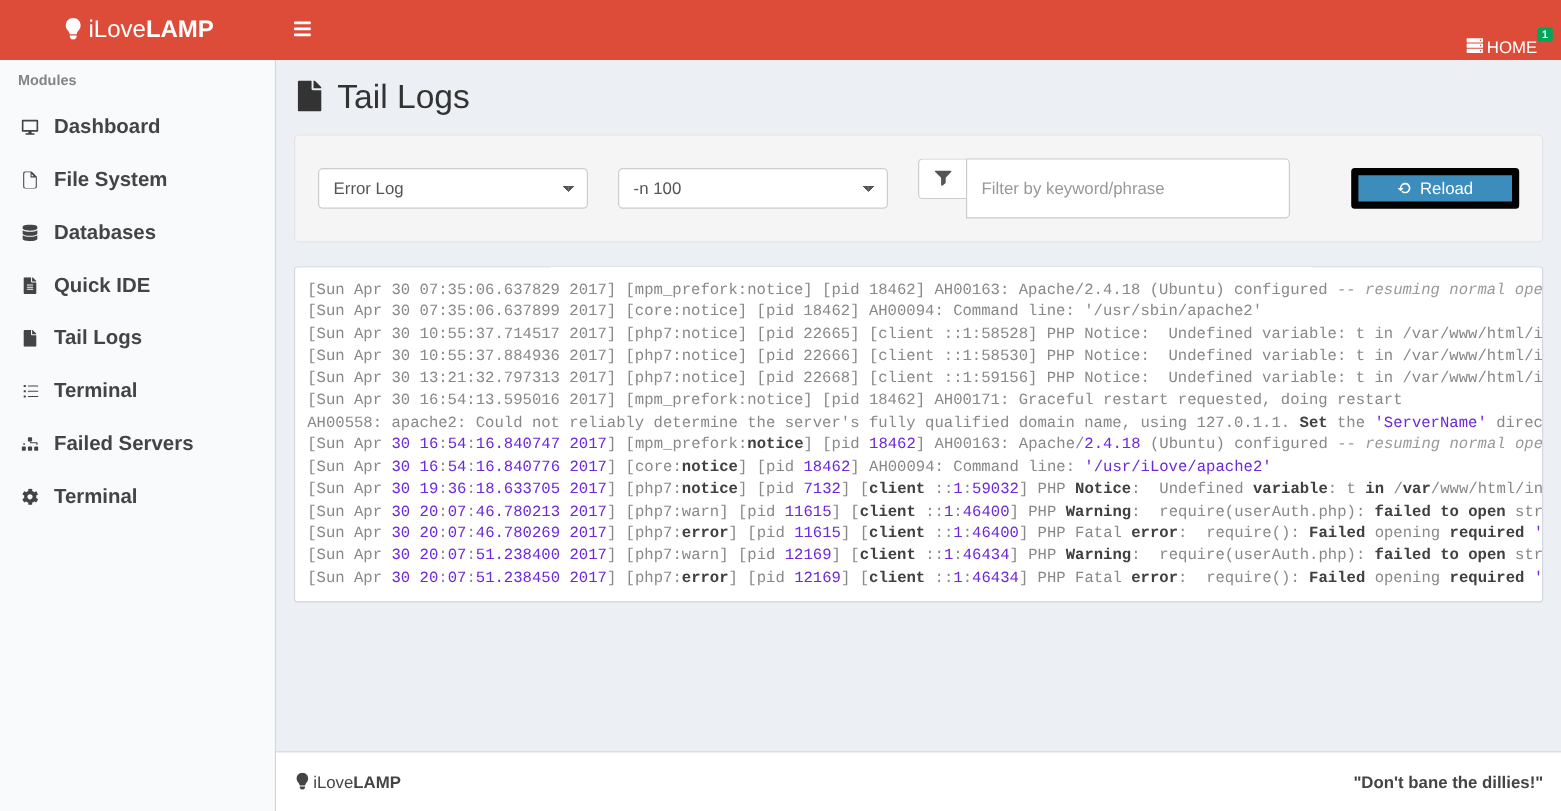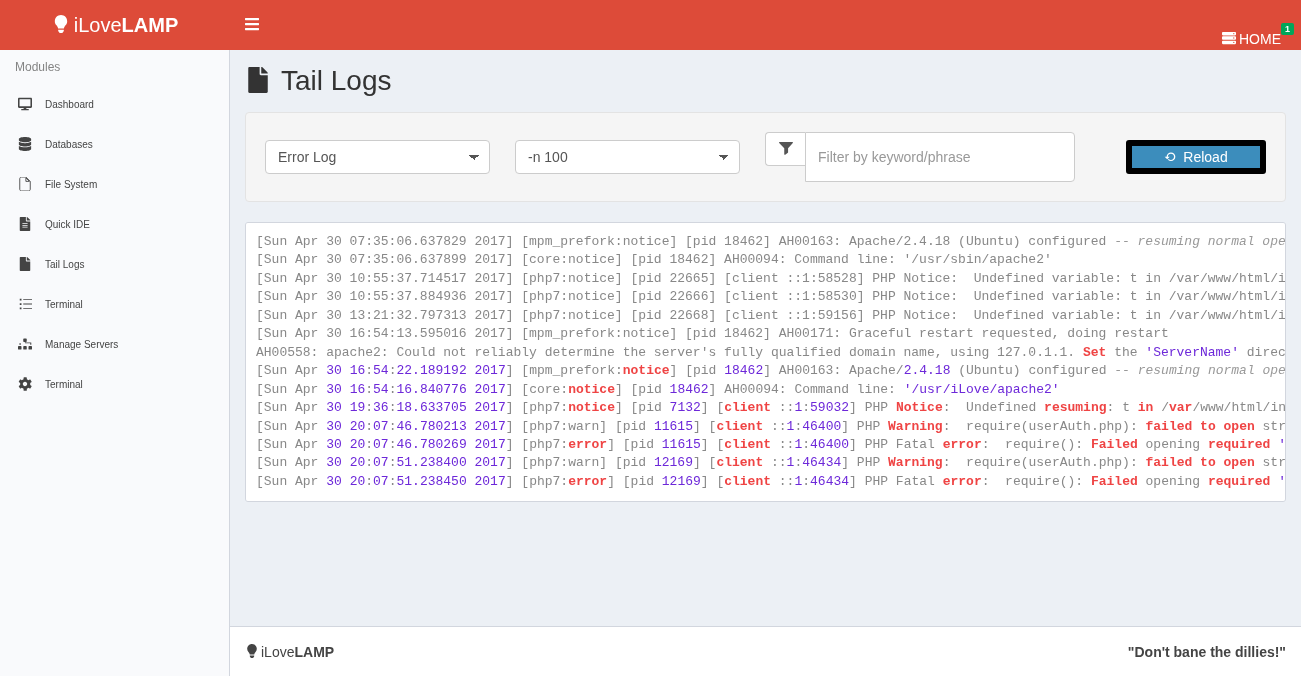--- a/index.html
+++ b/index.html
@@ -10,43 +10,43 @@
 .logo { width: 230px; height: 50px; display: flex; align-items: center; justify-content: center; font-size: 20px; font-weight: 300; }
 .logo .bulb { margin-right: 4px; font-size: 18px; }
 .logo b { font-weight: 600; }
 .toggle-btn { width: 44px; height: 50px; display: flex; align-items: center; justify-content: center; cursor: pointer; font-size: 16px; }
 .nav-right { margin-left: auto; padding-right: 15px; display: flex; align-items: center; height: 50px; position: relative; }
 .home-link { color: #fff; display: flex; align-items: center; font-size: 14px; position: relative; padding: 0 5px; margin-top: 27px; }
 .home-link .srv-icon { margin-right: 3px; font-size: 14px; }
 .home-badge { position: absolute; top: -8px; right: -8px; background: #00a65a; color: #fff; font-size: 9px; padding: 1px 4px; border-radius: 2px; font-weight: bold; }
 
 
-.sidebar { width: 230px; background: #f9fafc; position: absolute; top: 50px; bottom: 0; left: 0; border-right: 1px solid #d2d6de; }
+.sidebar { width: 230px; background: #f9fafc; position: absolute; top: 50px; bottom: 0; left: 0; border-right: 1px solid #d2d6de; font-weight: bold; }
 .sidebar-header { color: #848484; padding: 10px 15px; font-size: 12px; }
 .sidebar-menu { list-style: none; }
 .sidebar-menu li { padding: 12px 15px; display: flex; align-items: center; cursor: pointer; color: #444; }
 .sidebar-menu li .icon { width: 20px; margin-right: 10px; font-size: 14px; text-align: center; }
-.sidebar-menu li span { font-size: 10px; }
+.sidebar-menu li span { font-size: 17px; }
 
 
 .content-wrapper { margin-left: 230px; padding: 15px; height: calc(100% - 50px - 50px); overflow: hidden; }
 .page-title { font-size: 28px; font-weight: 500; color: #333; margin-bottom: 15px; display: flex; align-items: center; }
 .page-title .title-icon { margin-right: 10px; font-size: 26px; }
 
 .controls-box { background: #f5f5f5; border: 1px solid #e3e3e3; border-radius: 4px; padding: 19px; margin-bottom: 20px; display: flex; gap: 25px; align-items: center; }
 .select-ctl { flex: 0 0 225px; height: 34px; border: 1px solid #ccc; border-radius: 4px; background: #fff; padding: 6px 12px; font-size: 14px; color: #555; appearance: none; background-image: linear-gradient(45deg, transparent 50%, #555 50%), linear-gradient(135deg, #555 50%, transparent 50%); background-position: calc(100% - 15px) 14px, calc(100% - 10px) 14px; background-size: 5px 5px, 5px 5px; background-repeat: no-repeat; }
 .filter-group { display: flex; flex: 0 0 310px; }
 .filter-addon { width: 40px; height: 34px; border: 1px solid #ccc; border-right: 0; border-radius: 4px 0 0 4px; background: #fff; display: flex; align-items: center; justify-content: center; color: #555; }
 .filter-input { flex: 1; height: 50px; border: 1px solid #ccc; border-radius: 0 4px 4px 0; padding: 2px 12px; font-size: 14px; color: #555; }
 .filter-input::placeholder { color: #999; }
 .reload-btn { margin-left: auto; flex: 0 0 140px; height: 34px; background: #3c8dbc; color: #fff; border: 6px solid #000000; border-radius: 3px; font-size: 14px; cursor: pointer; display: flex; align-items: center; justify-content: center; gap: 5px; }
 
 .log-box { background: #fff; border: 1px solid #d2d6de; border-radius: 3px; padding: 10px; overflow-x: auto; overflow-y: hidden; }
 .log-pre { font-family: Menlo, Monaco, Consolas, "Courier New", monospace; font-size: 13px; color: #888; white-space: pre; line-height: 1.42; }
-.log-pre b { font-weight: bold; color: #ef4444; }
+.log-pre b { font-weight: bold; color: #404040; }
 .log-pre .red { color: #6d28d9; }
 .log-pre .comment { color: #999; font-style: italic; }
 
 
 .footer { position: absolute; bottom: 0; left: 230px; right: 0; height: 50px; background: #fff; border-top: 1px solid #d2d6de; padding: 15px; display: flex; align-items: center; color: #444; font-size: 14px; }
 .footer-brand { display: flex; align-items: center; font-weight: 500; }
 .footer-brand .bulb { margin-right: 2px; }
 .footer-quote { margin-left: auto; font-weight: bold; }
 
 
@@ -87,54 +87,54 @@
 <div class="sidebar">
   <div class="sidebar-header">Modules</div>
   <ul class="sidebar-menu">
     <li>
       <span class="icon"><svg viewBox="0 0 576 512">
             <path d="M528 0H48C21 0 0 21 0 48v320c0 27 21 48 48 48h192l-16 48h-72c-13 0-24 11-24 24s11 24 24 24h272c13 0 24-11 24-24s-11-24-24-24h-72l-16-48h192c27 0 48-21 48-48V48c0-27-21-48-48-48zm-16 352H64V64h448v288z"></path>
           </svg></span>
       <span>Dashboard</span>
     </li>
     <li>
+      <span class="icon"><svg viewBox="0 0 384 512">
+            <path d="M0 64C0 28 28 0 64 0h160l160 160v288c0 36-28 64-64 64H64c-36 0-64-28-64-64V64zm224 96h128L224 32v128z" fill="none" stroke="currentColor" stroke-width="32"></path>
+          </svg></span>
+      <span>File System</span>
+    </li>
+    <li>
       <span class="icon"><svg viewBox="0 0 448 512">
             <path d="M448 73v47c0 40-100 72-224 72S0 160 0 120V73C0 33 100 0 224 0s224 33 224 73zm0 102v100c0 40-100 72-224 72S0 315 0 275V175c48 33 136 49 224 49s176-16 224-49zm0 154v110c0 40-100 73-224 73S0 479 0 439V329c48 33 136 49 224 49s176-16 224-49z"></path>
           </svg></span>
       <span>Databases</span>
     </li>
     <li>
       <span class="icon"><svg viewBox="0 0 384 512">
-            <path d="M0 64C0 28 28 0 64 0h160l160 160v288c0 36-28 64-64 64H64c-36 0-64-28-64-64V64zm224 96h128L224 32v128z" fill="none" stroke="currentColor" stroke-width="32"></path>
-          </svg></span>
-      <span>File System</span>
-    </li>
-    <li>
-      <span class="icon"><svg viewBox="0 0 384 512">
             <path d="M224 136V0H24C11 0 0 11 0 24v464c0 13 11 24 24 24h336c13 0 24-11 24-24V160H248c-13 0-24-11-24-24zm64 236c0 7-5 12-12 12H108c-7 0-12-5-12-12v-8c0-7 5-12 12-12h168c7 0 12 5 12 12v8zm0-64c0 7-5 12-12 12H108c-7 0-12-5-12-12v-8c0-7 5-12 12-12h168c7 0 12 5 12 12v8zm0-72v8c0 7-5 12-12 12H108c-7 0-12-5-12-12v-8c0-7 5-12 12-12h168c7 0 12 5 12 12zm96-114v6H256V0h6c6 0 13 3 17 7l98 98c4 4 7 11 7 17z"></path>
           </svg></span>
       <span>Quick IDE</span>
     </li>
     <li>
       <span class="icon"><svg viewBox="0 0 384 512">
             <path d="M224 136V0H24C11 0 0 11 0 24v464c0 13 11 24 24 24h336c13 0 24-11 24-24V160H248c-13 0-24-11-24-24zm160-14v6H256V0h6c6 0 13 3 17 7l98 98c4 4 7 11 7 17z"></path>
           </svg></span>
       <span>Tail Logs</span>
     </li>
     <li>
       <span class="icon"><svg viewBox="0 0 512 512">
             <path d="M64 64h64v64H64zm128 16h320v32H192zM64 224h64v64H64zm128 16h320v32H192zM64 384h64v64H64zm128 16h320v32H192z"></path>
           </svg></span>
       <span>Terminal</span>
     </li>
     <li>
       <span class="icon"><svg viewBox="0 0 640 512">
             <path d="M128 352H32c-18 0-32 14-32 32v96c0 18 14 32 32 32h96c18 0 32-14 32-32v-96c0-18-14-32-32-32zm240 0h-96c-18 0-32 14-32 32v96c0 18 14 32 32 32h96c18 0 32-14 32-32v-96c0-18-14-32-32-32zm240 0h-96c-18 0-32 14-32 32v96c0 18 14 32 32 32h96c18 0 32-14 32-32v-96c0-18-14-32-32-32zM368 0h-96c-18 0-32 14-32 32v96c0 18 14 32 32 32h96c18 0 32-14 32-32V32c0-18-14-32-32-32zm-48 192v32h240v64h48v-80c0-9-7-16-16-16H336v-32h-32zm-240 96h48v-64h240v-32h-32v32H80c-9 0-16 7-16 16v48z"></path>
           </svg></span>
-      <span>Manage Servers</span>
+      <span>Failed Servers</span>
     </li>
     <li>
       <span class="icon"><svg viewBox="0 0 512 512">
             <path d="M487 316l-42-24c2-12 3-24 3-36s-1-24-3-36l42-24c9-5 13-17 9-27l-40-69c-5-10-17-14-27-9l-42 24c-19-15-41-27-64-35V32c0-11-9-20-20-20h-80c-11 0-20 9-20 20v48c-23 8-45 20-64 35l-42-24c-10-5-22-1-27 9l-40 69c-5 10-1 22 9 27l42 24c-2 12-3 24-3 36s1 24 3 36l-42 24c-9 5-13 17-9 27l40 69c5 10 17 14 27 9l42-24c19 15 41 27 64 35v48c0 11 9 20 20 20h80c11 0 20-9 20-20v-48c23-8 45-20 64-35l42 24c10 5 22 1 27-9l40-69c5-10 1-22-9-27zM256 336c-44 0-80-36-80-80s36-80 80-80 80 36 80 80-36 80-80 80z"></path>
           </svg></span>
       <span>Terminal</span>
     </li>
   </ul>
 </div>
 
@@ -170,23 +170,23 @@
   </div>
 
   <div class="log-box">
     <pre class="log-pre" id="log-pre">[Sun Apr 30 07:35:06.637829 2017] [mpm_prefork:notice] [pid 18462] AH00163: Apache/2.4.18 (Ubuntu) configured <span class="comment">-- resuming normal operations</span>
 [Sun Apr 30 07:35:06.637899 2017] [core:notice] [pid 18462] AH00094: Command line: '/usr/sbin/apache2'
 [Sun Apr 30 10:55:37.714517 2017] [php7:notice] [pid 22665] [client ::1:58528] PHP Notice:  Undefined variable: t in /var/www/html/index.php
 [Sun Apr 30 10:55:37.884936 2017] [php7:notice] [pid 22666] [client ::1:58530] PHP Notice:  Undefined variable: t in /var/www/html/index.php
 [Sun Apr 30 13:21:32.797313 2017] [php7:notice] [pid 22668] [client ::1:59156] PHP Notice:  Undefined variable: t in /var/www/html/index.php
 [Sun Apr 30 16:54:13.595016 2017] [mpm_prefork:notice] [pid 18462] AH00171: Graceful restart requested, doing restart
 AH00558: apache2: Could not reliably determine the server's fully qualified domain name, using 127.0.1.1. <b>Set</b> the <span class="red">'ServerName'</span> directive
-[Sun Apr <span class="red">30</span> <span class="red">16</span>:<span class="red">54</span>:<span class="red">22.189192</span> <span class="red">2017</span>] [mpm_prefork:<b>notice</b>] [pid <span class="red">18462</span>] AH00163: Apache/<span class="red">2.4.18</span> (Ubuntu) configured <span class="comment">-- resuming normal operations</span>
+[Sun Apr <span class="red">30</span> <span class="red">16</span>:<span class="red">54</span>:<span class="red">16.840747</span> <span class="red">2017</span>] [mpm_prefork:<b>notice</b>] [pid <span class="red">18462</span>] AH00163: Apache/<span class="red">2.4.18</span> (Ubuntu) configured <span class="comment">-- resuming normal operations</span>
 [Sun Apr <span class="red">30</span> <span class="red">16</span>:<span class="red">54</span>:<span class="red">16.840776</span> <span class="red">2017</span>] [core:<b>notice</b>] [pid <span class="red">18462</span>] AH00094: Command line: <span class="red">'/usr/iLove/apache2'</span>
-[Sun Apr <span class="red">30</span> <span class="red">19</span>:<span class="red">36</span>:<span class="red">18.633705</span> <span class="red">2017</span>] [php7:<b>notice</b>] [pid <span class="red">7132</span>] [<b>client</b> ::<span class="red">1</span>:<span class="red">59032</span>] PHP <b>Notice</b>:  Undefined <b>resuming</b>: t <b>in</b> /<b>var</b>/www/html/index.php
+[Sun Apr <span class="red">30</span> <span class="red">19</span>:<span class="red">36</span>:<span class="red">18.633705</span> <span class="red">2017</span>] [php7:<b>notice</b>] [pid <span class="red">7132</span>] [<b>client</b> ::<span class="red">1</span>:<span class="red">59032</span>] PHP <b>Notice</b>:  Undefined <b>variable</b>: t <b>in</b> /<b>var</b>/www/html/index.php
 [Sun Apr <span class="red">30</span> <span class="red">20</span>:<span class="red">07</span>:<span class="red">46.780213</span> <span class="red">2017</span>] [php7:warn] [pid <span class="red">11615</span>] [<b>client</b> ::<span class="red">1</span>:<span class="red">46400</span>] PHP <b>Warning</b>:  require(userAuth.php): <b>failed to open</b> stream
 [Sun Apr <span class="red">30</span> <span class="red">20</span>:<span class="red">07</span>:<span class="red">46.780269</span> <span class="red">2017</span>] [php7:<b>error</b>] [pid <span class="red">11615</span>] [<b>client</b> ::<span class="red">1</span>:<span class="red">46400</span>] PHP Fatal <b>error</b>:  require(): <b>Failed</b> opening <b>required</b> <span class="red">'userAuth.php'</span>
 [Sun Apr <span class="red">30</span> <span class="red">20</span>:<span class="red">07</span>:<span class="red">51.238400</span> <span class="red">2017</span>] [php7:warn] [pid <span class="red">12169</span>] [<b>client</b> ::<span class="red">1</span>:<span class="red">46434</span>] PHP <b>Warning</b>:  require(userAuth.php): <b>failed to open</b> stream
 [Sun Apr <span class="red">30</span> <span class="red">20</span>:<span class="red">07</span>:<span class="red">51.238450</span> <span class="red">2017</span>] [php7:<b>error</b>] [pid <span class="red">12169</span>] [<b>client</b> ::<span class="red">1</span>:<span class="red">46434</span>] PHP Fatal <b>error</b>:  require(): <b>Failed</b> opening <b>required</b> <span class="red">'userAuth.php'</span></pre>
   </div>
 </div>
 
 <div class="footer">
   <span class="footer-brand">
     <span class="bulb"><svg viewBox="0 0 352 512">

